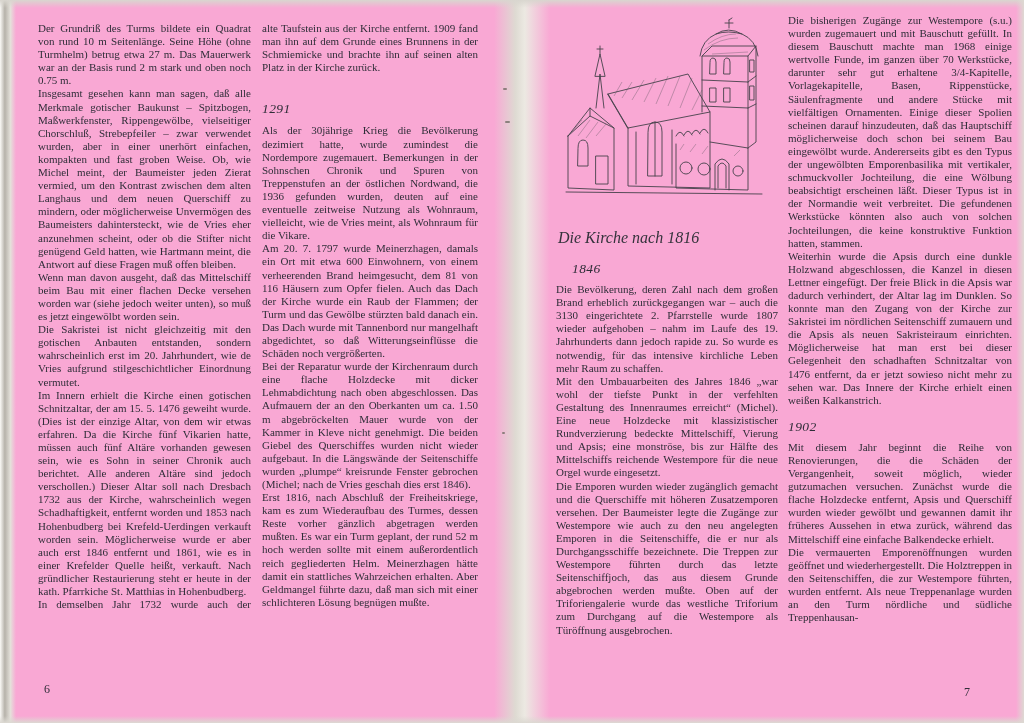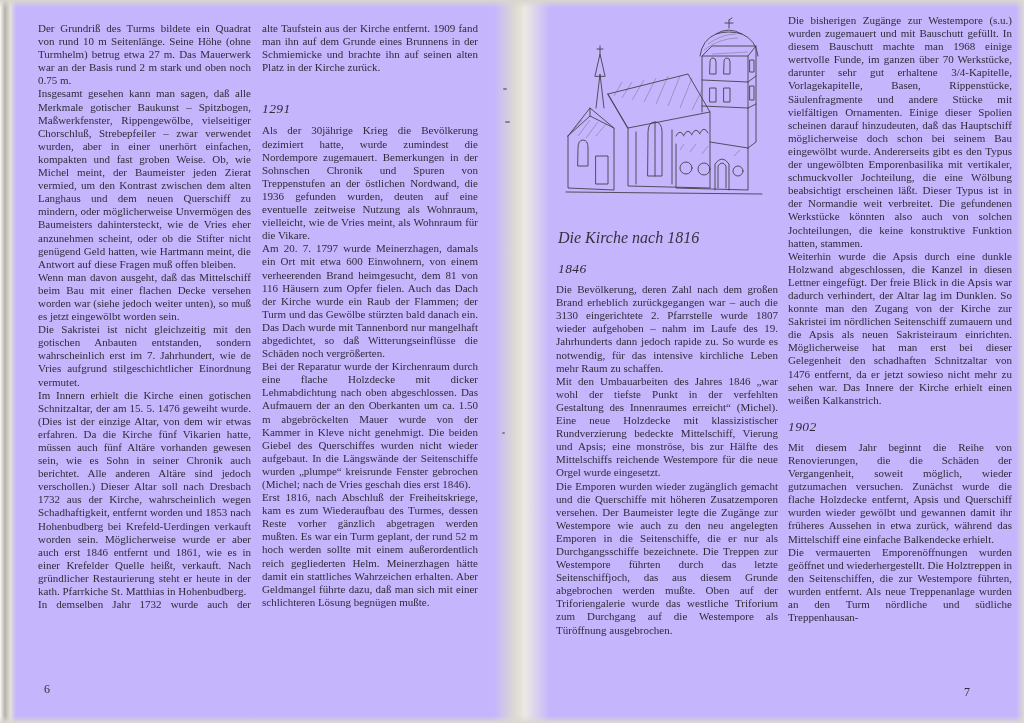--- a/index.html
+++ b/index.html
@@ -3,21 +3,21 @@
 <meta charset="utf-8">
 <style>
   html,body{margin:0;padding:0;}
   body{
     width:1024px;height:723px;position:relative;overflow:hidden;
     background:#eceae4;
     font-family:"Liberation Serif","DejaVu Serif",serif;
   }
   .book{
     position:absolute;left:0;top:0;width:1024px;height:723px;
-    background:#c4b5fd;
+    background:#f9a8d4;
   }
   
   .edge-left{
     position:absolute;left:0;top:0;width:16px;height:723px;
     background:linear-gradient(90deg,#fbfaf7 0%,#b6b2aa 30%,#e4e1da 65%,rgba(245,243,238,0) 100%);
   }
   .edge-top{
     position:absolute;left:0;top:0;width:1024px;height:8px;
     background:linear-gradient(180deg,#d9d6cf 0%,rgba(245,243,238,0) 100%);
   }
@@ -43,21 +43,21 @@
     color:#2f2d38;
     font-size:11px;line-height:13.1px;
     text-align:justify;text-justify:inter-word;
     hyphens:auto;-webkit-hyphens:auto;
   }
   .col p{margin:0;}
   .col p.cont{text-align-last:justify;}
   h2.yr{
     font-style:italic;font-weight:normal;
     font-size:13.5px;color:#2f2d38;letter-spacing:.4px;
-    margin:0 0 8px 2px;
+    margin:0 0 8px 16px;
   }
   .col2 h2.yr{margin:28px 0 9px 0;}
   .col4 h2.yr{margin:13px 0 8px 0;}
 
   .c1{left:38px;top:22px;width:213px;}
   .c2{left:262px;top:22px;width:216px;}
   .c3{left:556px;top:262px;width:222px;}
   .c4{left:788px;top:14px;width:224px;}
 
   .figure{position:absolute;left:552px;top:16px;width:226px;height:210px;}
@@ -77,21 +77,21 @@
 </style>
 </head>
 <body>
 
 <div class="book">
 
   <div class="col c1">
     <p>Der Grundriß des Turms bildete ein Quadrat von rund 10 m Seitenlänge. Seine Höhe (ohne Turmhelm) betrug etwa 27 m. Das Mauerwerk war an der Basis rund 2 m stark und oben noch 0.75 m.</p>
     <p>Insgesamt gesehen kann man sagen, daß alle Merkmale gotischer Baukunst – Spitzbogen, Maßwerkfenster, Rippengewölbe, vielseitiger Chorschluß, Strebepfeiler – zwar verwendet wurden, aber in einer unerhört einfachen, kompakten und fast groben Weise. Ob, wie Michel meint, der Baumeister jeden Zierat vermied, um den Kontrast zwischen dem alten Langhaus und dem neuen Querschiff zu mindern, oder möglicherweise Unvermögen des Baumeisters dahintersteckt, wie de Vries eher anzunehmen scheint, oder ob die Stifter nicht genügend Geld hatten, wie Hartmann meint, die Antwort auf diese Fragen muß offen bleiben.</p>
     <p>Wenn man davon ausgeht, daß das Mittelschiff beim Bau mit einer flachen Decke versehen worden war (siehe jedoch weiter unten), so muß es jetzt eingewölbt worden sein.</p>
-    <p>Die Sakristei ist nicht gleichzeitig mit den gotischen Anbauten entstanden, sondern wahrscheinlich erst im 7. Jahrhundert, wie de Vries aufgrund stilgeschichtlicher Einordnung vermutet.</p>
+    <p>Die Sakristei ist nicht gleichzeitig mit den gotischen Anbauten entstanden, sondern wahrscheinlich erst im 20. Jahrhundert, wie de Vries aufgrund stilgeschichtlicher Einordnung vermutet.</p>
     <p>Im Innern erhielt die Kirche einen gotischen Schnitzaltar, der am 15. 5. 1476 geweiht wurde. (Dies ist der einzige Altar, von dem wir etwas erfahren. Da die Kirche fünf Vikarien hatte, müssen auch fünf Altäre vorhanden gewesen sein, wie es Sohn in seiner Chronik auch berichtet. Alle anderen Altäre sind jedoch verschollen.) Dieser Altar soll nach Dresbach 1732 aus der Kirche, wahrscheinlich wegen Schadhaftigkeit, entfernt worden und 1853 nach Hohenbudberg bei Krefeld-Uerdingen verkauft worden sein. Möglicherweise wurde er aber auch erst 1846 entfernt und 1861, wie es in einer Krefelder Quelle heißt, verkauft. Nach gründlicher Restaurierung steht er heute in der kath. Pfarrkiche St. Matthias in Hohenbudberg.</p>
     <p class="cont">In demselben Jahr 1732 wurde auch der</p>
   </div>
 
   <div class="col c2 col2">
     <p>alte Taufstein aus der Kirche entfernt. 1909 fand man ihn auf dem Grunde eines Brunnens in der Schmiemicke und brachte ihn auf seinen alten Platz in der Kirche zurück.</p>
     <h2 class="yr">1291</h2>
     <p>Als der 30jährige Krieg die Bevölkerung dezimiert hatte, wurde zumindest die Nordempore zugemauert. Bemerkungen in der Sohnschen Chronik und Spuren von Treppenstufen an der östlichen Nordwand, die 1936 gefunden wurden, deuten auf eine eventuelle zeitweise Nutzung als Wohnraum, vielleicht, wie de Vries meint, als Wohnraum für die Vikare.</p>
     <p>Am 20. 7. 1797 wurde Meinerzhagen, damals ein Ort mit etwa 600 Einwohnern, von einem verheerenden Brand heimgesucht, dem 81 von 116 Häusern zum Opfer fielen. Auch das Dach der Kirche wurde ein Raub der Flammen; der Turm und das Gewölbe stürzten bald danach ein. Das Dach wurde mit Tannenbord nur mangelhaft abgedichtet, so daß Witterungseinflüsse die Schäden noch vergrößerten.</p>
     <p>Bei der Reparatur wurde der Kirchenraum durch eine flache Holzdecke mit dicker Lehmabdichtung nach oben abgeschlossen. Das Aufmauern der an den Oberkanten um ca. 1.50 m abgebröckelten Mauer wurde von der Kammer in Kleve nicht genehmigt. Die beiden Giebel des Querschiffes wurden nicht wieder aufgebaut. In die Längswände der Seitenschiffe wurden „plumpe“ kreisrunde Fenster gebrochen (Michel; nach de Vries geschah dies erst 1846).</p>

